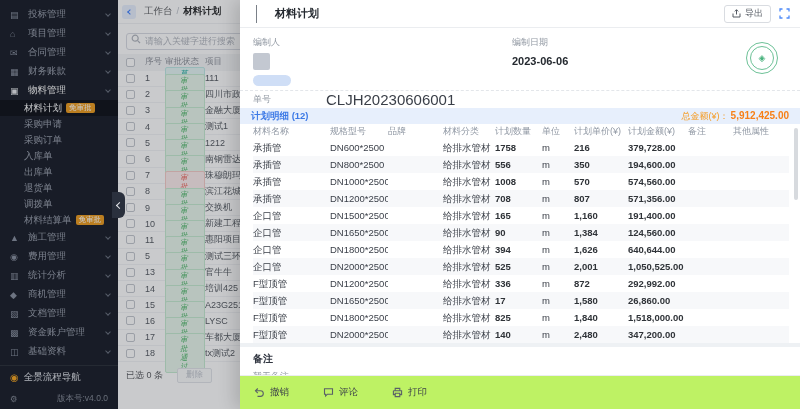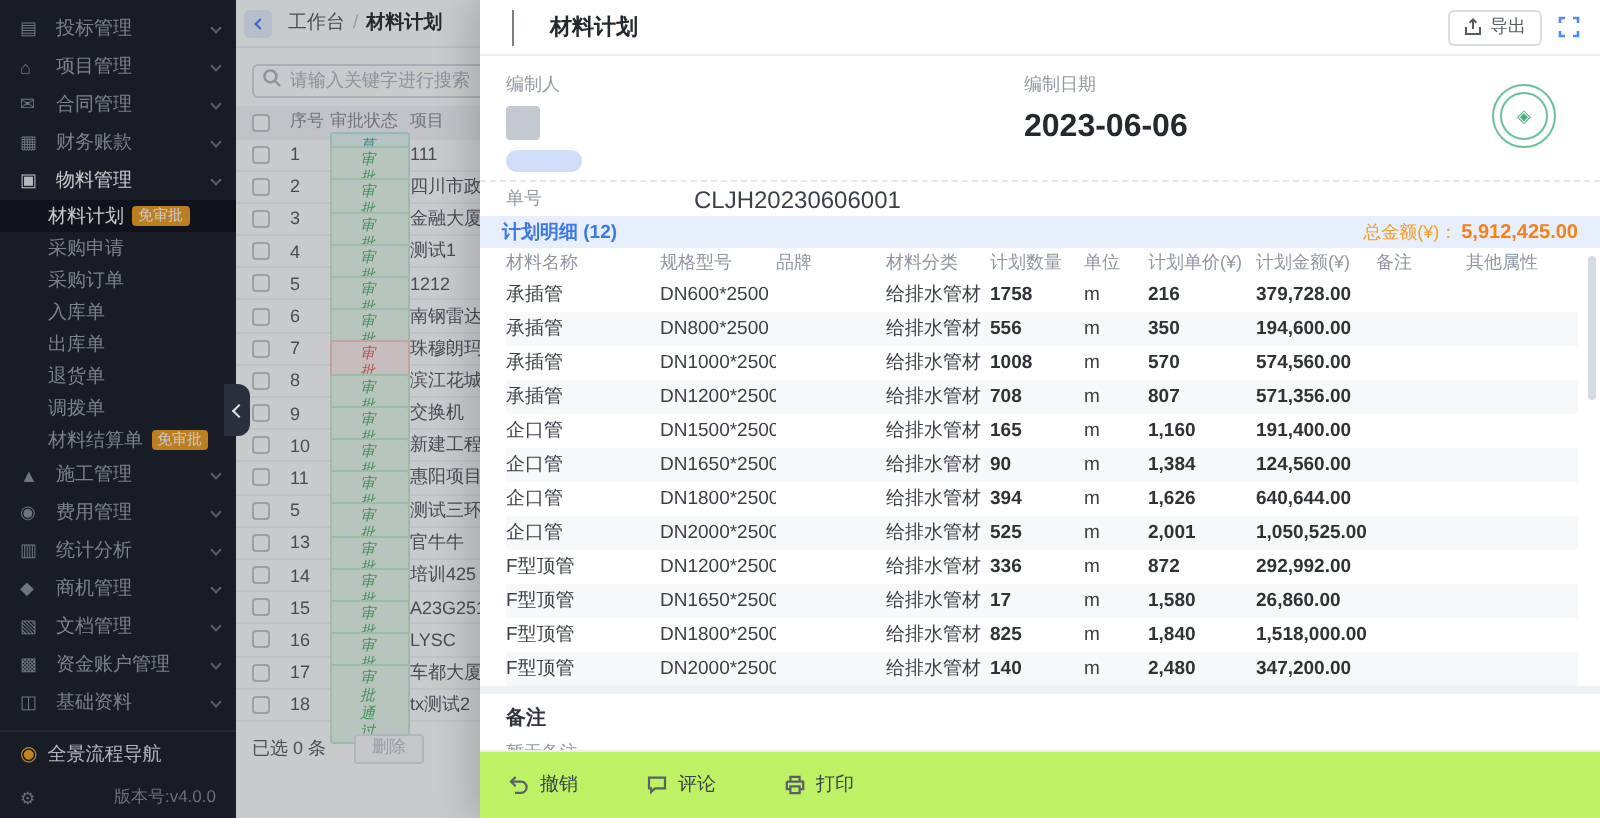--- a/index.html
+++ b/index.html
@@ -59,25 +59,25 @@
   .d-title { font-size:11px; font-weight:700; color:#24292f; margin-left:14px; flex:1; }
   .btn-export { height:18px; display:flex; align-items:center; gap:4px; border:1px solid #d9dce1; border-radius:3px; background:#fff; padding:0 7px; font-size:9px; color:#555b63; cursor:pointer; }
   .fs-ic { margin-left:8px; cursor:pointer; display:flex; }
   .d-body { flex:1; position:relative; overflow:hidden; }
   .sec-info { height:62px; position:relative; }
   .f-label { font-size:9px; color:#9299a3; }
   .creator { position:absolute; left:13px; top:8px; }
   .avatar { width:17px; height:17px; background:#c3c8d1; border-radius:2px; margin-top:4px; }
   .name-chip { width:38px; height:11px; background:#cfdef6; border-radius:6px; margin-top:5px; }
   .dateblk { position:absolute; left:272px; top:8px; }
-  .date-val { font-size:16px; font-weight:700; color:#24292f; margin-top:6px; }
+  .date-val { font-size:11px; font-weight:700; color:#24292f; margin-top:6px; }
   .stamp { position:absolute; right:22px; top:14px; width:32px; height:32px; border:1.6px solid rgba(73,178,125,.8); border-radius:50%; display:flex; align-items:center; justify-content:center; }
   .stamp .inner { width:24px; height:24px; border:1px solid rgba(73,178,125,.8); border-radius:50%; display:flex; align-items:center; justify-content:center; color:#49b27d; font-size:9px; }
   .sec-order { height:18px; border-top:1px dashed #e3e6ea; display:flex; align-items:center; padding-left:13px; }
-  .order-val { font-size:12px; color:#3a3f48; margin-left:76px; }
+  .order-val { font-size:15px; color:#3a3f48; margin-left:55px; }
   .banner { height:16px; background:#e7effc; display:flex; align-items:center; justify-content:space-between; padding:0 11px; }
   .banner .bl { font-size:9.5px; font-weight:700; color:#3c79e6; }
   .banner .br { font-size:9px; color:#f59b22; }
   .banner .br b { font-size:10px; color:#f78018; margin-left:2px; }
   table.dt { border-collapse:collapse; table-layout:fixed; width:536px; margin-left:13px; font-size:9.5px; }
   .dt th { font-weight:400; color:#8f97a3; text-align:left; height:15px; line-height:15px; white-space:nowrap; overflow:hidden; padding:0 2px 0 0; font-size:9px;margin-top:28px; }
   .dt td { color:#3a3f48; height:17px; line-height:17px; white-space:nowrap; overflow:hidden; padding:0 2px 0 0; }
   .dt tbody tr:nth-child(even) { background:#f7f8fa; }
   .dt td.num { font-weight:600; color:#2f3338; }
   .gapband { height:4px; background:#eef1f4; }

